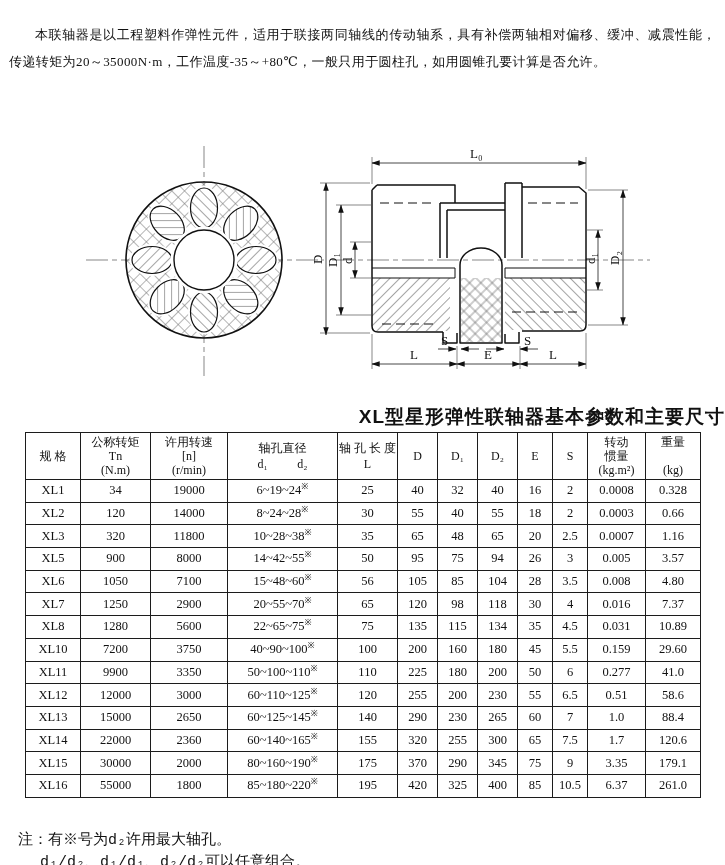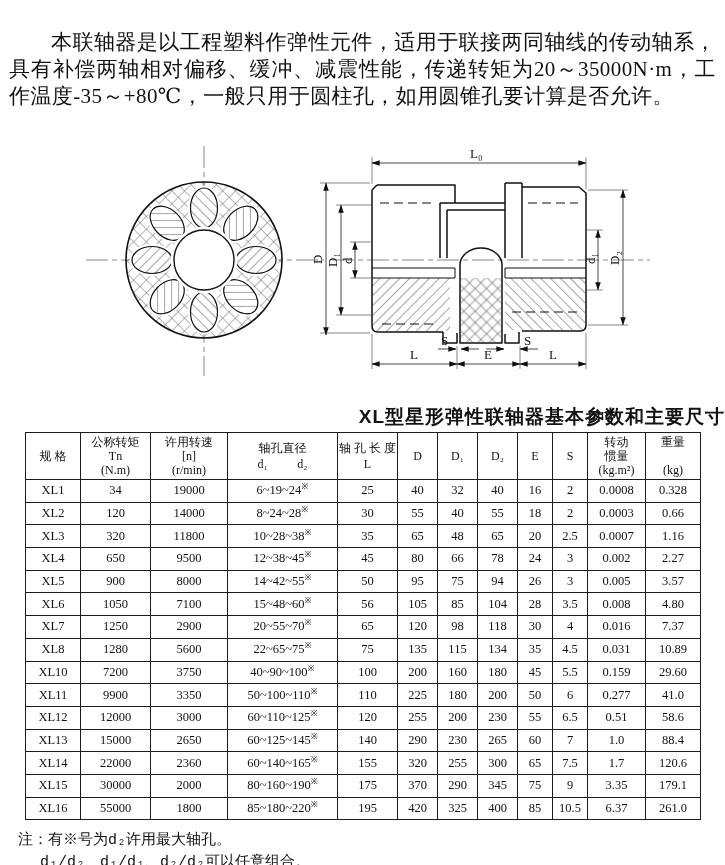--- a/index.html
+++ b/index.html
@@ -3,21 +3,21 @@
 <meta charset="utf-8">
 <style>
   html,body{margin:0;padding:0;}
   body{
     width:725px;height:865px;position:relative;background:#ffffff;
     font-family:"Liberation Serif","DejaVu Serif",serif;color:#111;
     overflow:hidden;
   }
   .intro{
     position:absolute;top:8px;left:9px;width:707px;
-    font-size:21px;line-height:27px;text-align:justify;text-indent:2em;
+    font-size:13px;line-height:27px;text-align:justify;text-indent:2em;
     letter-spacing:0.4px;
   }
   .drawing-band{position:absolute;top:136px;left:0;width:717px;height:262px;}
   .title-row{position:absolute;top:404px;left:0;width:725px;height:24px;}
   .table-title{
     position:absolute;left:0;width:100%;text-align:right;
     font-family:"Liberation Sans","DejaVu Sans",sans-serif;
     font-weight:bold;font-size:19px;letter-spacing:1px;
   }
   .table-unit{position:absolute;left:588px;top:2px;font-size:16px;font-family:"Liberation Serif",serif;}
@@ -266,34 +266,20 @@
         <td>35</td>
         <td>65</td>
         <td>48</td>
         <td>65</td>
         <td>20</td>
         <td>2.5</td>
         <td>0.0007</td>
         <td>1.16</td>
       </tr>
       <tr>
-        <td>XL4</td>
-        <td>650</td>
-        <td>9500</td>
-        <td>12~38~45<sup class="fn">※</sup></td>
-        <td>45</td>
-        <td>80</td>
-        <td>66</td>
-        <td>78</td>
-        <td>24</td>
-        <td>3</td>
-        <td>0.002</td>
-        <td>2.27</td>
-      </tr>
-      <tr>
         <td>XL5</td>
         <td>900</td>
         <td>8000</td>
         <td>14~42~55<sup class="fn">※</sup></td>
         <td>50</td>
         <td>95</td>
         <td>75</td>
         <td>94</td>
         <td>26</td>
         <td>3</td>

